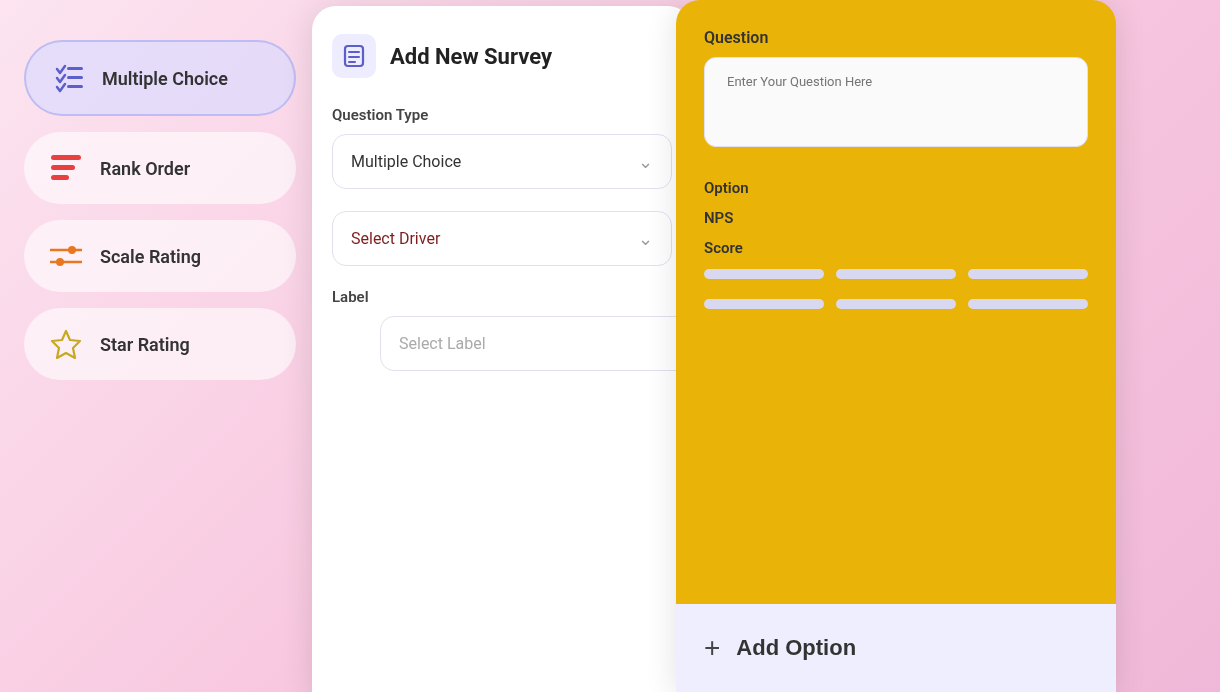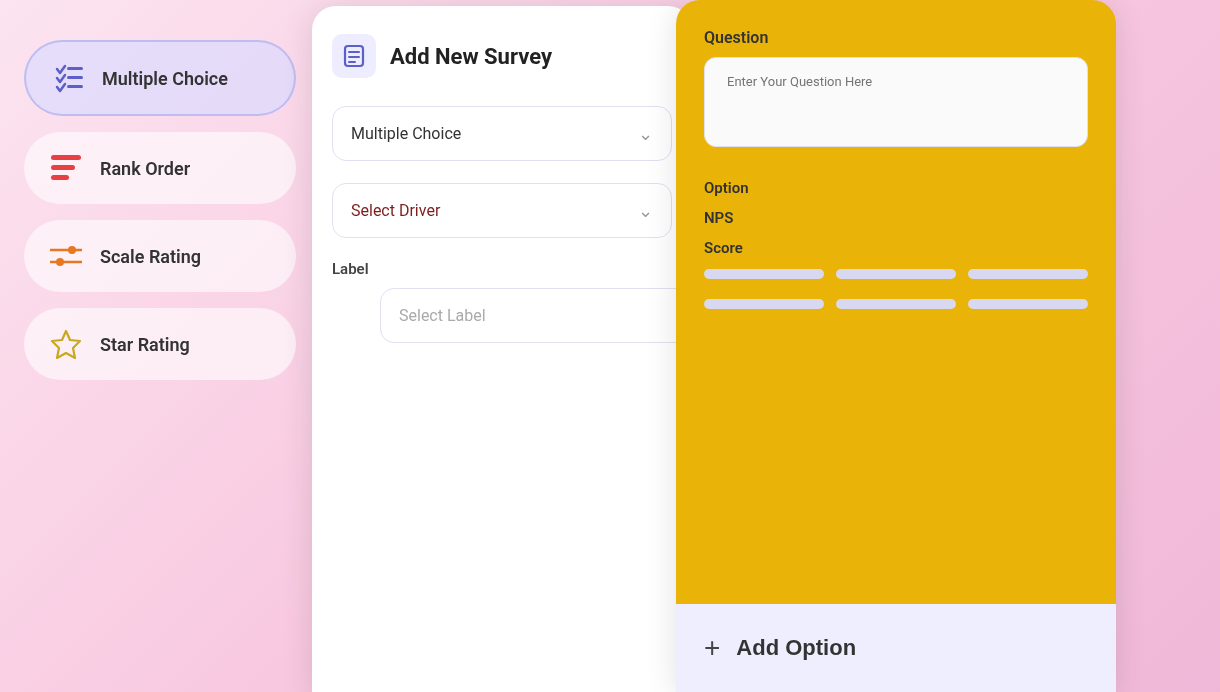--- a/index.html
+++ b/index.html
@@ -294,20 +294,21 @@
       <svg width="24" height="24" viewBox="0 0 24 24" fill="none">
         <rect x="3" y="2" width="18" height="20" rx="3" stroke="#5b5fc7" stroke-width="2.2"></rect>
         <line x1="7" y1="8" x2="17" y2="8" stroke="#5b5fc7" stroke-width="2" stroke-linecap="round"></line>
         <line x1="7" y1="13" x2="17" y2="13" stroke="#5b5fc7" stroke-width="2" stroke-linecap="round"></line>
         <line x1="7" y1="18" x2="13" y2="18" stroke="#5b5fc7" stroke-width="2" stroke-linecap="round"></line>
       </svg>
     </div>
     <span class="header-title">Add New Survey</span>
   </div>
 
+  <div class="form-section-label">Question Type</div>
   <div class="form-select">
     <span>Multiple Choice</span>
     <span class="chevron">⌄</span>
   </div>
 
   <div class="form-select">
     <span style="color:#7f1d1d;">Select Driver</span>
     <span class="chevron">⌄</span>
   </div>
 

